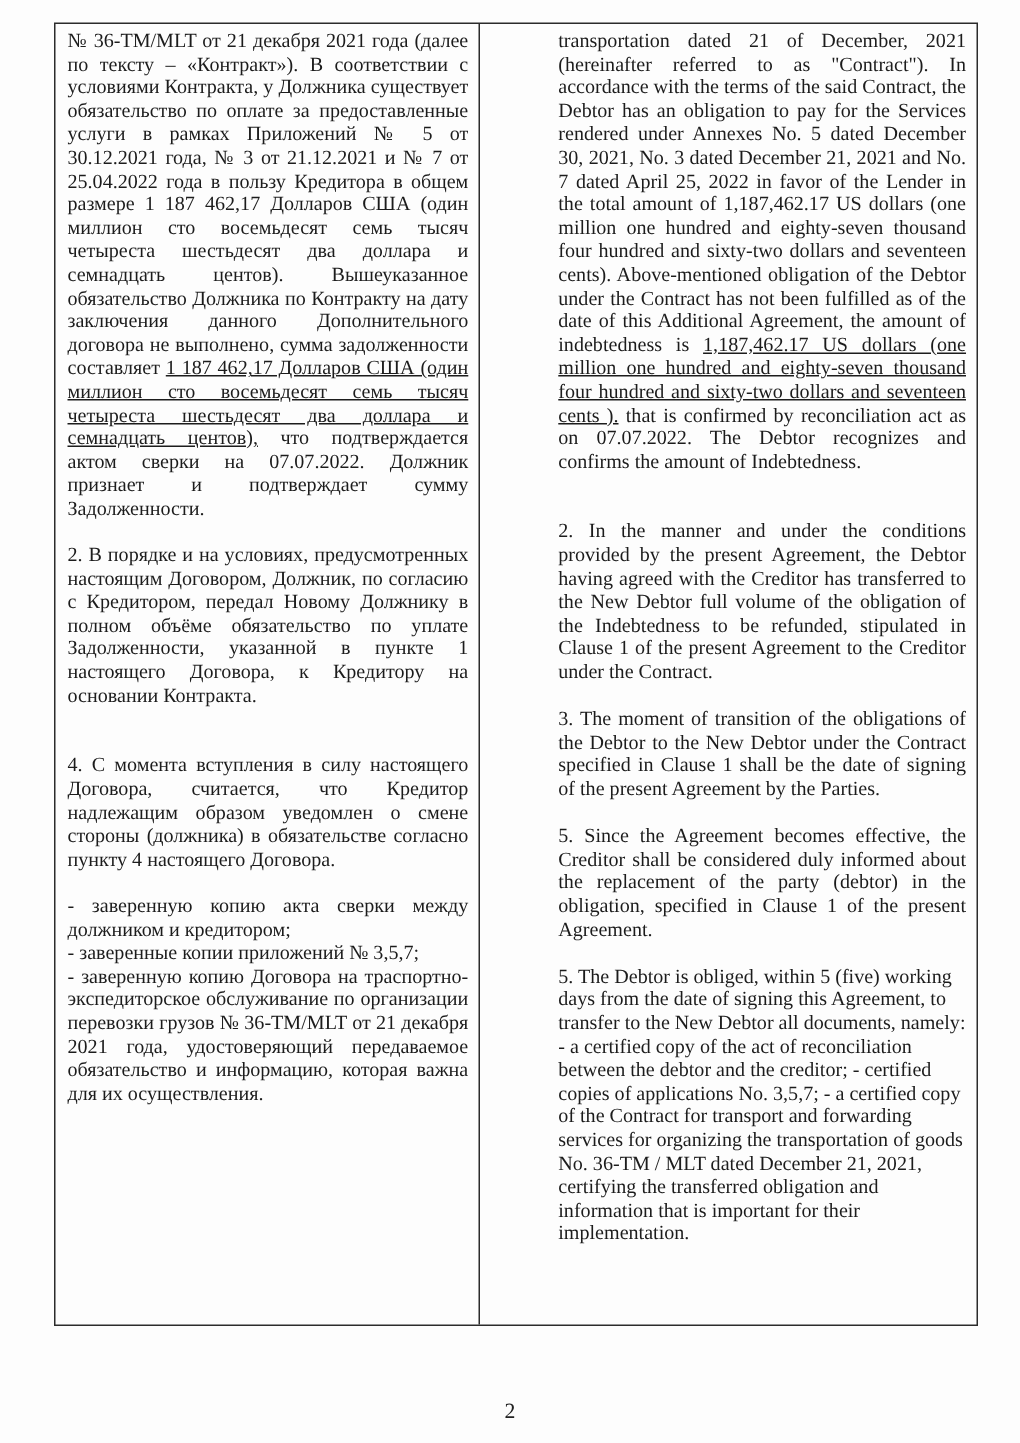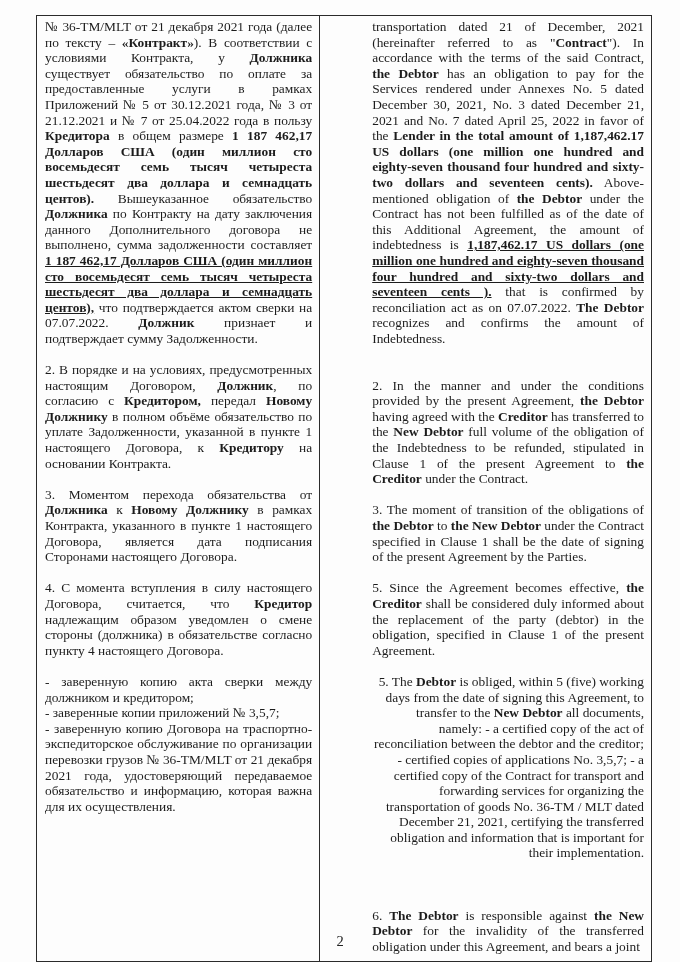--- a/index.html
+++ b/index.html
@@ -26,44 +26,43 @@
   }
   .col {
     box-sizing: border-box;
     font-size: 13.4px;
     line-height: 15.6px;
     padding: 3px 7px 6px 8px;
   }
   .col-ru { width: 305px; border-right: 1.5px solid #2b2b2b; }
   .col-en { width: 309px; margin-left: 44px; }
   p.para { margin: 0; text-align: justify; }
-  p.para.ragged { text-align: right; }
+  p.para.ragged { text-align: left; }
   p.para.empty { min-height: 15.6px; }
-  .b { font-weight: bold; }
+  .b { font-weight: normal; }
   .u { text-decoration: underline; }
   .page-number {
     position: absolute;
     top: 933px; left: 0;
     width: 680px;
     text-align: center;
     font-size: 14.5px;
     color: #222222;
   }
 </style>
 </head>
 <body>
 
 <div class="sheet">
   <div class="doc-table">
     <div class="col col-ru">
         <p class="para"><span>№ 36-TM/MLT от 21 декабря 2021 года (далее по тексту – </span><span class="b">«Контракт»</span><span>). В соответствии с условиями Контракта, у </span><span class="b">Должника</span><span> существует обязательство по оплате за предоставленные услуги в рамках Приложений № 5 от 30.12.2021 года, № 3 от 21.12.2021 и № 7 от 25.04.2022 года в пользу </span><span class="b">Кредитора</span><span> в общем размере </span><span class="b">1 187 462,17 Долларов США (один миллион сто восемьдесят семь тысяч четыреста шестьдесят два доллара и семнадцать центов).</span><span> Вышеуказанное обязательство </span><span class="b">Должника</span><span> по Контракту на дату заключения данного Дополнительного договора не выполнено, сумма задолженности составляет </span><span class="b u">1 187 462,17 Долларов США (один миллион сто восемьдесят семь тысяч четыреста шестьдесят два доллара и семнадцать центов),</span><span> что подтверждается актом сверки на 07.07.2022. </span><span class="b">Должник</span><span> признает и подтверждает сумму Задолженности.</span></p>
         <p class="para empty"></p>
         <p class="para"><span>2. В порядке и на условиях, предусмотренных настоящим Договором, </span><span class="b">Должник</span><span>, по согласию с </span><span class="b">Кредитором,</span><span> передал </span><span class="b">Новому Должнику</span><span> в полном объёме обязательство по уплате Задолженности, указанной в пункте 1 настоящего Договора, к </span><span class="b">Кредитору</span><span> на основании Контракта.</span></p>
         <p class="para empty"></p>
-        <p class="para"><span>3. Моментом перехода обязательства от </span><span class="b">Должника</span><span> к </span><span class="b">Новому Должнику</span><span> в рамках Контракта, указанного в пункте 1 настоящего Договора, является дата подписания Сторонами настоящего Договора.</span></p>
         <p class="para empty"></p>
         <p class="para"><span>4. С момента вступления в силу настоящего Договора, считается, что </span><span class="b">Кредитор</span><span> надлежащим образом уведомлен о смене стороны (должника) в обязательстве согласно пункту 4 настоящего Договора.</span></p>
         <p class="para empty"></p>
         <p class="para"><span>- заверенную копию акта сверки между должником и кредитором;</span></p>
         <p class="para"><span>- заверенные копии приложений № 3,5,7;</span></p>
         <p class="para"><span>- заверенную копию Договора на траспортно-экспедиторское обслуживание по организации перевозки грузов № 36-TM/MLT от 21 декабря 2021 года, удостоверяющий передаваемое обязательство и информацию, которая важна для их осуществления.</span></p>
         <p class="para empty"></p>
       </div>
     <div class="col col-en">
         <p class="para"><span>transportation dated 21 of December, 2021 (hereinafter referred to as "</span><span class="b">Contract</span><span>"). In accordance with the terms of the said Contract, </span><span class="b">the Debtor</span><span> has an obligation to pay for the Services rendered under Annexes No. 5 dated December 30, 2021, No. 3 dated December 21, 2021 and No. 7 dated April 25, 2022 in favor of the </span><span class="b">Lender in the total amount of 1,187,462.17 US dollars (one million one hundred and eighty-seven thousand four hundred and sixty-two dollars and seventeen cents).</span><span> Above-mentioned obligation of </span><span class="b">the Debtor</span><span> under the Contract has not been fulfilled as of the date of this Additional Agreement, the amount of indebtedness is </span><span class="b u">1,187,462.17 US dollars (one million one hundred and eighty-seven thousand four hundred and sixty-two dollars and seventeen cents ).</span><span> that is confirmed by reconciliation act as on 07.07.2022. </span><span class="b">The Debtor</span><span> recognizes and confirms the amount of Indebtedness.</span></p>
@@ -72,17 +71,16 @@
         <p class="para"><span>2. In the manner and under the conditions provided by the present Agreement, </span><span class="b">the Debtor</span><span> having agreed with the </span><span class="b">Creditor</span><span> has transferred to the </span><span class="b">New Debtor</span><span> full volume of the obligation of the Indebtedness to be refunded, stipulated in Clause 1 of the present Agreement to </span><span class="b">the Creditor</span><span> under the Contract.</span></p>
         <p class="para empty"></p>
         <p class="para"><span>3. The moment of transition of the obligations of </span><span class="b">the Debtor</span><span> to </span><span class="b">the New Debtor</span><span> under the Contract specified in Clause 1 shall be the date of signing of the present Agreement by the Parties.</span></p>
         <p class="para empty"></p>
         <p class="para"><span>5. Since the Agreement becomes effective, </span><span class="b">the Creditor</span><span> shall be considered duly informed about the replacement of the party (debtor) in the obligation, specified in Clause 1 of the present Agreement.</span></p>
         <p class="para empty"></p>
         <p class="para ragged"><span>5. The </span><span class="b">Debtor</span><span> is obliged, within 5 (five) working days from the date of signing this Agreement, to transfer to the </span><span class="b">New Debtor</span><span> all documents, namely: - a certified copy of the act of reconciliation between the debtor and the creditor; - certified copies of applications No. 3,5,7; - a certified copy of the Contract for transport and forwarding services for organizing the transportation of goods No. 36-TM / MLT dated December 21, 2021, certifying the transferred obligation and information that is important for their implementation.</span></p>
         <p class="para empty"></p>
         <p class="para empty"></p>
         <p class="para empty"></p>
-        <p class="para"><span>6. </span><span class="b">The Debtor</span><span> is responsible against </span><span class="b">the New Debtor</span><span> for the invalidity of the transferred obligation under this Agreement, and bears a joint</span></p>
       </div>
   </div>
   <div class="page-number">2</div>
 </div>
 
 </body></html>

